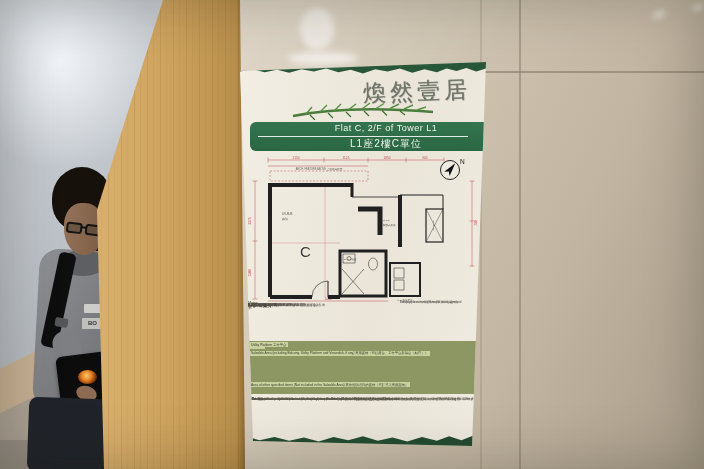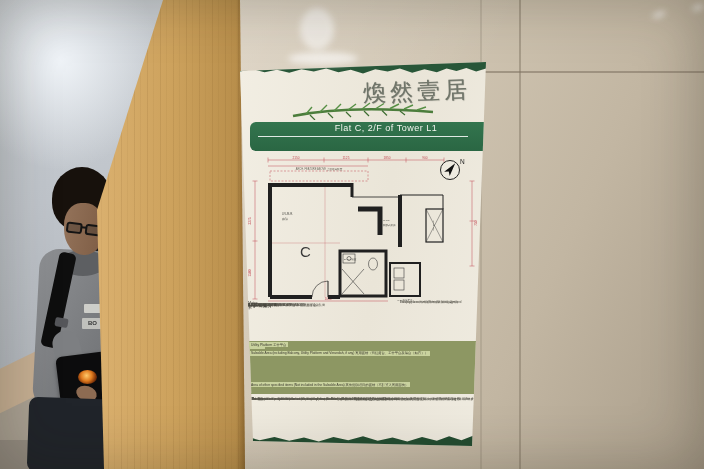--- a/index.html
+++ b/index.html
@@ -185,20 +185,21 @@
     </div>
     <svg class="fern" viewBox="0 0 150 18">
       <path d="M5,14 Q60,3 145,10" stroke="#4c7d3c" stroke-width="2.6" fill="none"></path>
       <path d="M18,12 l6,-7 M32,10 l7,-7 M46,9 l7,-7 M60,8 l8,-6 M74,7 l8,-6 M88,6.5 l8,-5 M102,6.5 l9,-4.5 M116,7 l9,-4 M129,8 l9,-3" stroke="#579045" stroke-width="1.4" fill="none"></path>
       <path d="M22,13 l5,5 M40,11 l5,5 M58,10 l5,5 M76,9 l5,5 M94,8.5 l5,5 M112,9 l5,4" stroke="#3f6e33" stroke-width="1.2" fill="none"></path>
     </svg>
 
     <div class="banner">
       <div class="banner-en">Flat C, 2/F of Tower L1</div>
       <div class="banner-line"></div>
+      <div class="banner-zh">L1座2樓C單位</div>
     </div>
 
     <div class="plan-area">
       <svg width="246" height="152" viewBox="0 0 246 152" preserveAspectRatio="none" style="left:0;top:0;">
 
         <g stroke="#c34a55" stroke-width=".5" fill="none">
           <line x1="28" y1="9" x2="204" y2="9"></line>
           <line x1="28" y1="6.5" x2="28" y2="11.5"></line>
             <line x1="84" y1="6.5" x2="84" y2="11.5"></line>
           <line x1="128" y1="6.5" x2="128" y2="11.5"></line>

